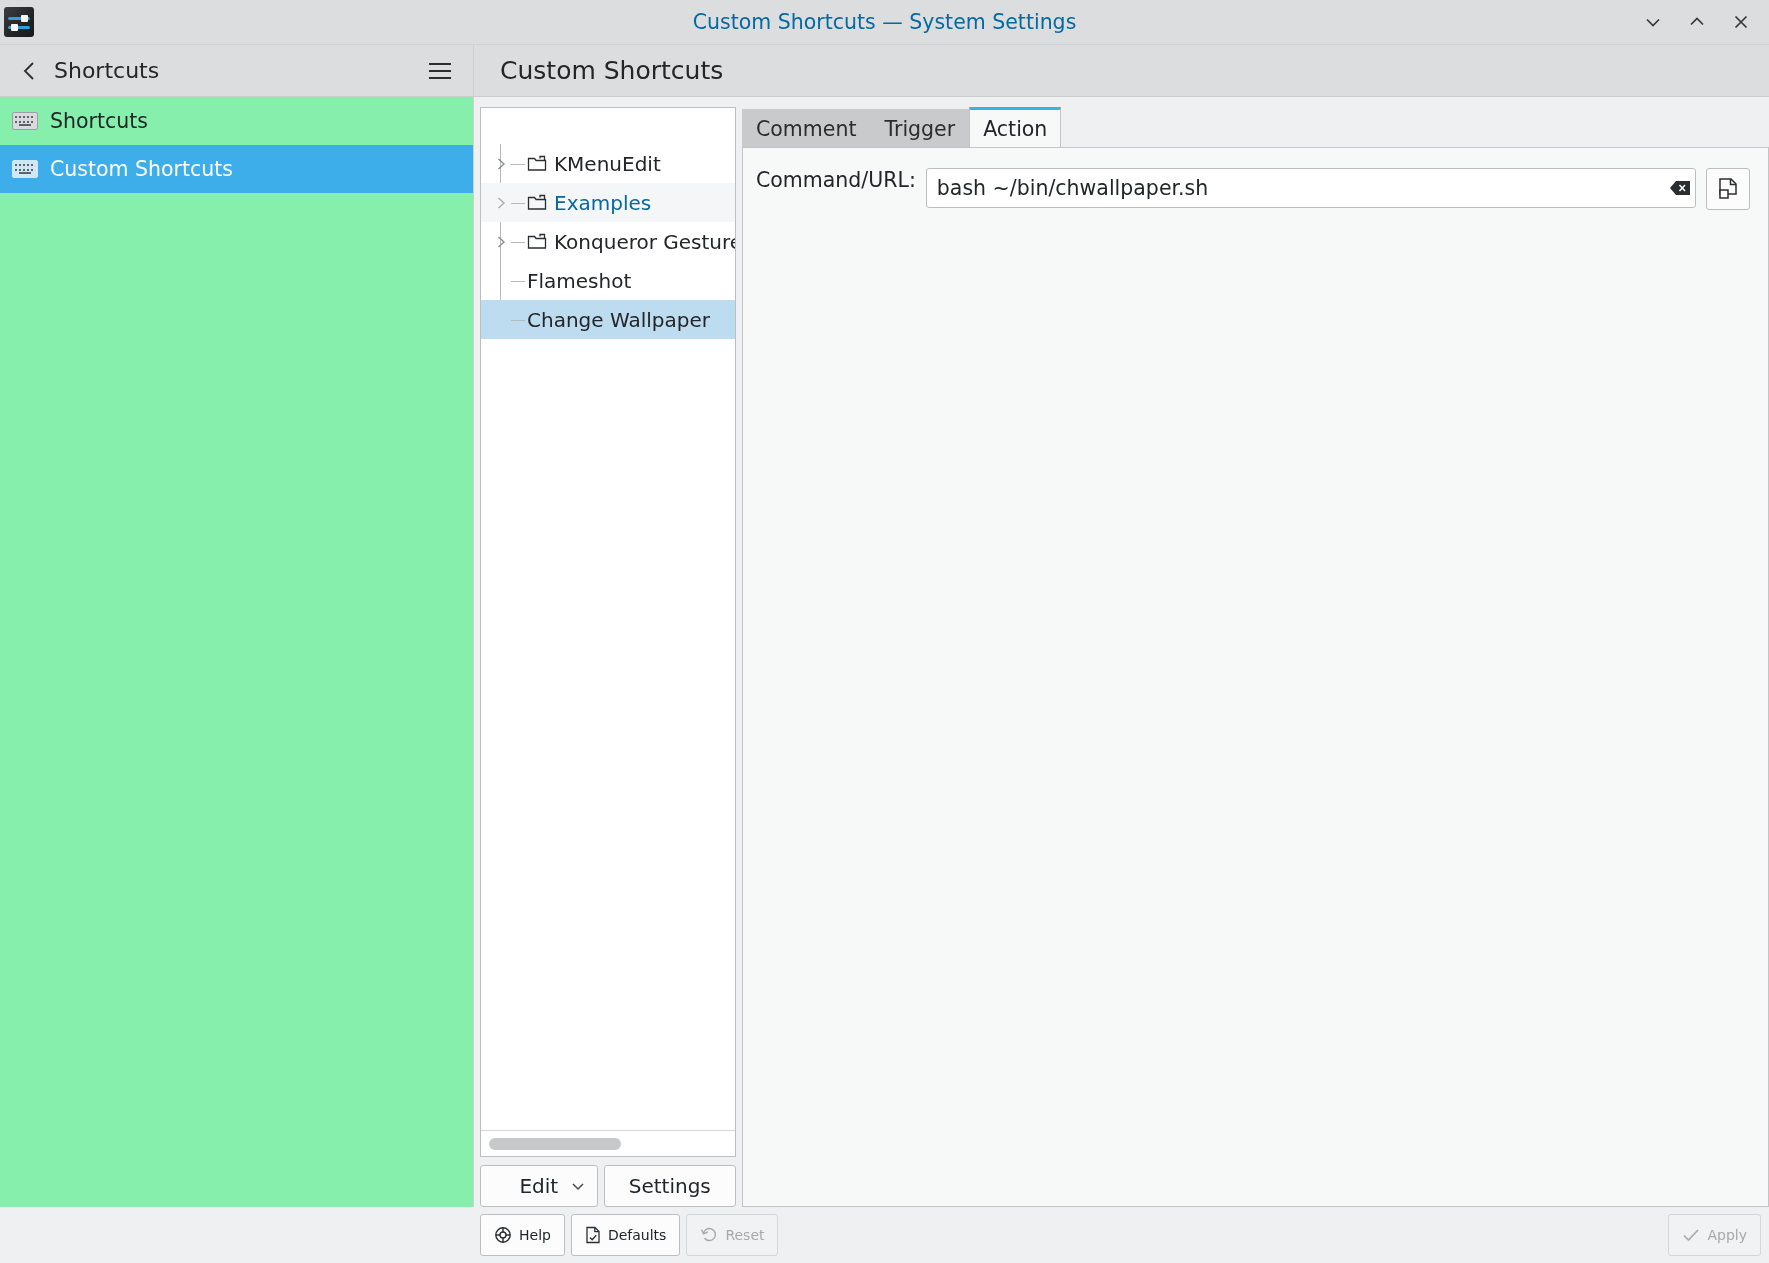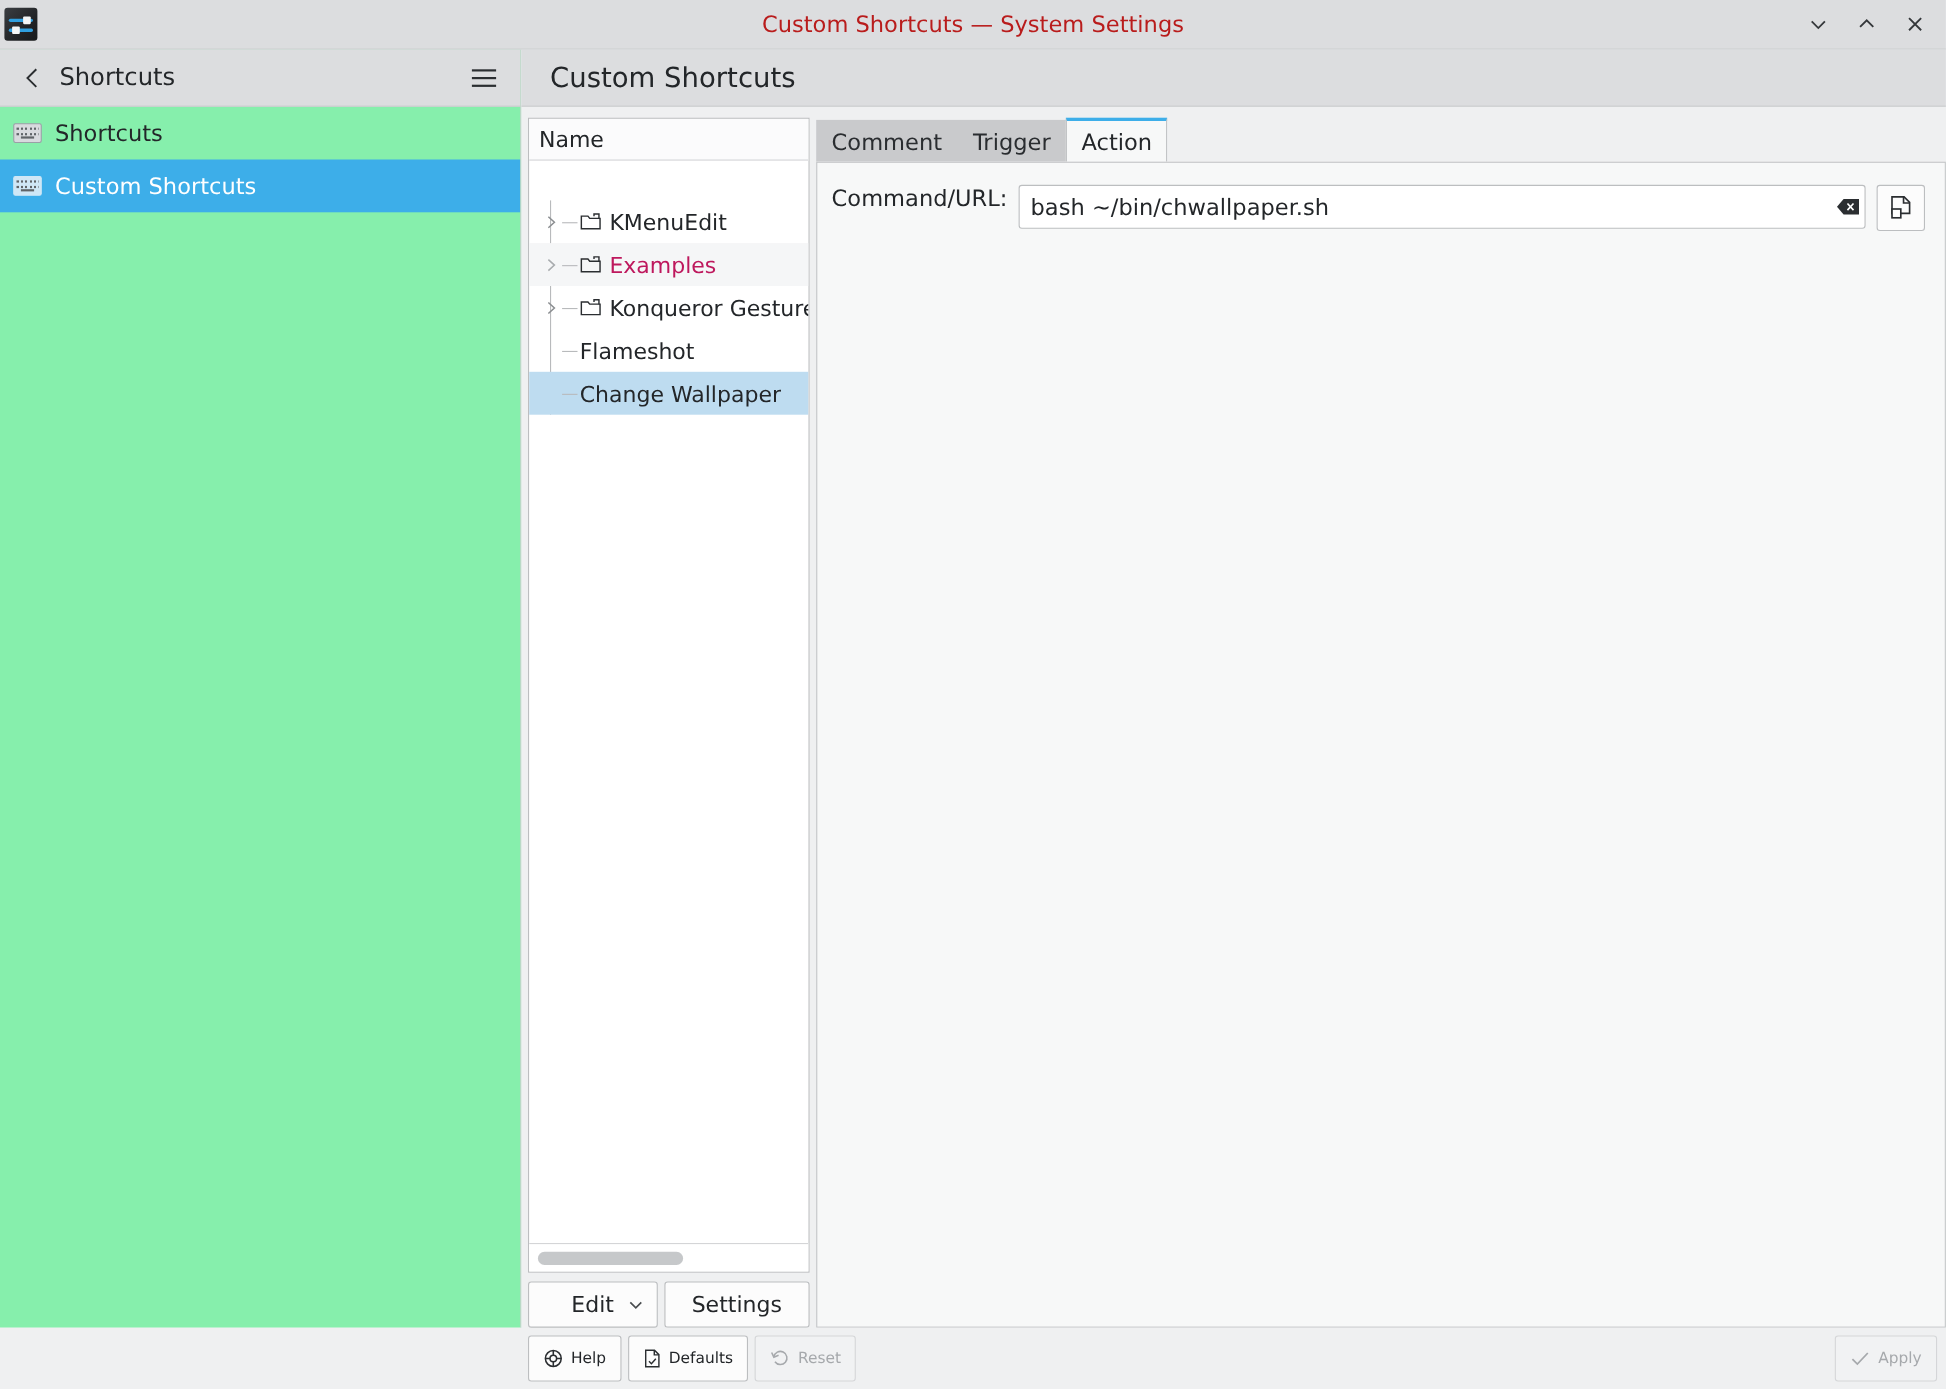--- a/index.html
+++ b/index.html
@@ -51,21 +51,21 @@
     border-radius: 1px;
   }
   .app-icon .knob.a { top: 8px; left: 17px; }
   .app-icon .knob.b { top: 17px; left: 7px; }
 
   .title-text {
     position: absolute;
     left: 0; right: 0;
     text-align: center;
     font-size: 20.5px;
-    color: #b91c1c;
+    color: #0369a1;
     pointer-events: none;
   }
 
   .win-controls {
     margin-left: auto;
     display: flex;
     align-items: center;
     height: 100%;
     padding-right: 6px;
   }
@@ -226,21 +226,21 @@
     display: flex;
     align-items: center;
     white-space: nowrap;
     font-size: 20px;
     position: relative;
     cursor: pointer;
     color: #232629;
   }
   .tnode.alt { background: #f5f6f7; }
   .tnode.selected { background: #bedcf0; }
-  .tnode.disabled { color: #be185d; }
+  .tnode.disabled { color: #0369a1; }
 
   .t-indent { width: 10px; flex: 0 0 10px; }
   .t-arrow {
     width: 20px; flex: 0 0 20px;
     display: flex; align-items: center; justify-content: center;
     cursor: pointer;
   }
   .t-arrow svg { display: block; }
   .t-line {
     width: 16px; flex: 0 0 16px;
@@ -497,21 +497,20 @@
 
     <div class="main">
       <div class="main-header">
         <div class="main-title">Custom Shortcuts</div>
       </div>
 
       <div class="main-content">
 
         <div class="tree-col">
           <div class="tree-frame">
-            <div class="tree-head">Name</div>
             <div class="tree-body">
               <div class="tree-trunk"></div>
 
               <div class="tnode">
                 <span class="t-indent"></span>
                 <span class="t-arrow">
                   <svg width="12" height="14" viewBox="0 0 12 14">
                       <path d="M3.5 2 L9 7 L3.5 12" fill="none" stroke="#8b8e91" stroke-width="1.4"></path>
                     </svg>
                 </span>

